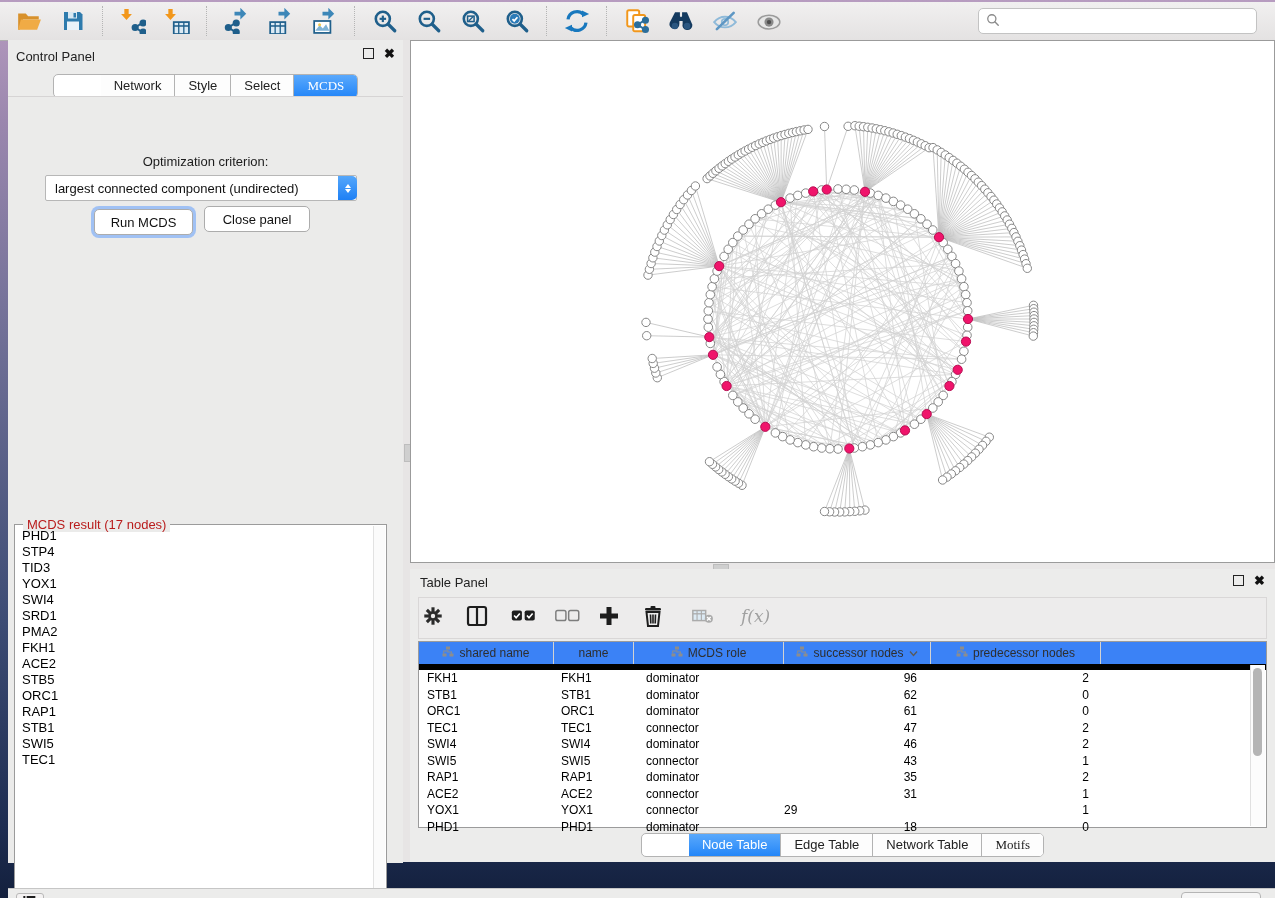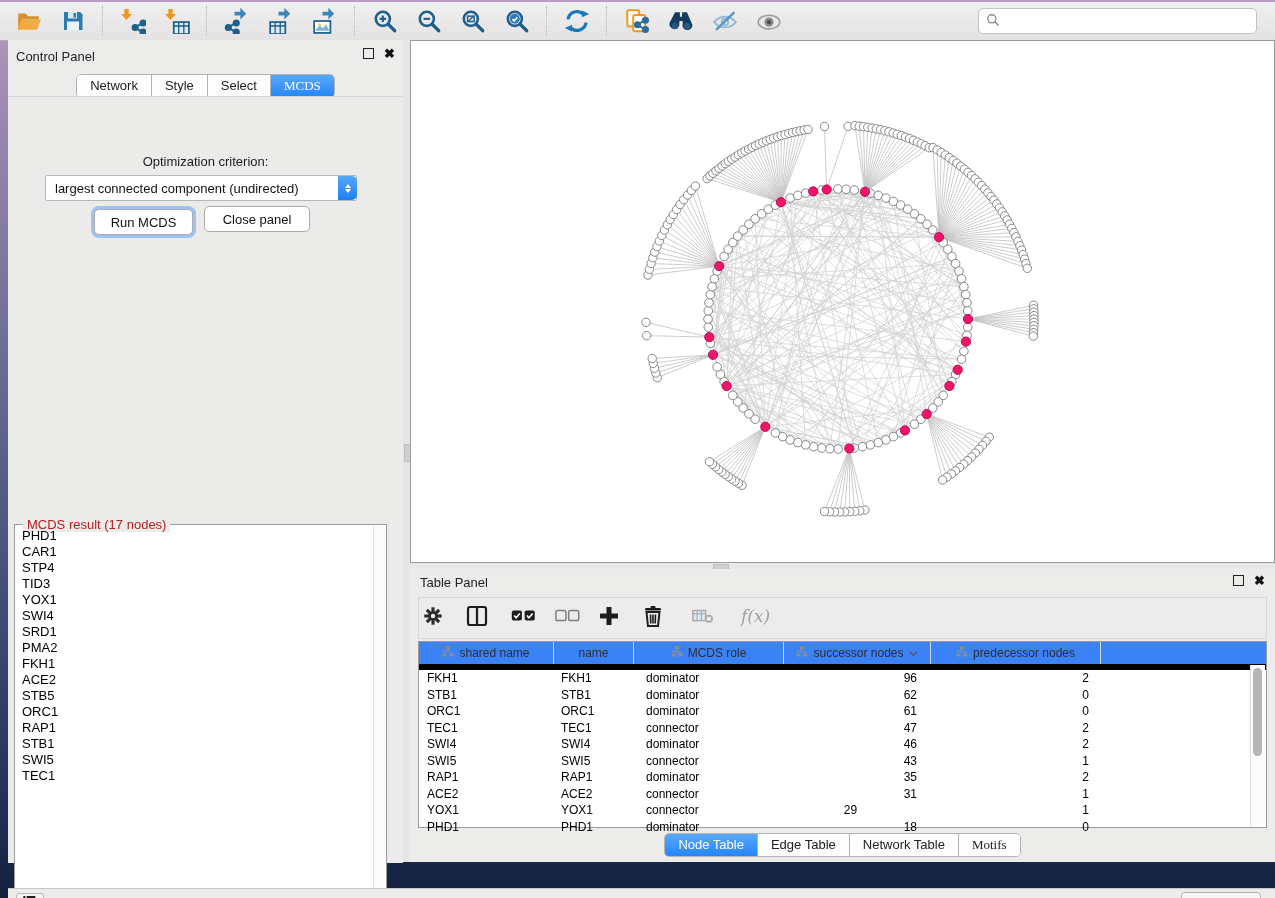--- a/index.html
+++ b/index.html
@@ -21,21 +21,21 @@
   #search-input{width:270px;height:24px;background:#fff;border:1px solid #c3c3c3;border-radius:5px;
     display:flex;align-items:center;padding-left:7px;gap:5px;color:#8a8a8a;font-size:12px;}
   
   #control-panel{left:8px;top:40px;width:395px;height:822px;background:#ececeb;border-right:1px solid #c9c7c7;}
   #cp-titlebar{position:relative;height:32px;}
   #cp-title{position:absolute;left:8px;top:9px;font-size:13px;color:#222;}
   .panel-icons{position:absolute;right:8px;top:8px;display:flex;gap:10px;align-items:center;}
   .float-ico{width:9px;height:9px;border:1.5px solid #222;display:inline-block;}
   .close-ico{font-size:13px;font-weight:bold;color:#111;line-height:10px;}
   #cp-tabs{display:flex;justify-content:center;margin-top:2px;}
-  .seg{display:flex;border:1px solid #b3b3b3;border-radius:5px;overflow:hidden;background:#fff;}
+  .seg{display:flex;border:1px solid #b3b3b3;border-radius:5px;overflow:hidden;background:#fff;padding-left:47px;}
   .seg .seg-item{padding:3px 13px;font-size:13px;color:#222;border-right:1px solid #b3b3b3;background:#fdfdfd;white-space:nowrap;}
   .seg .seg-item:last-child{border-right:none;font-family:Liberation Serif, serif;}
   .seg .seg-item.active{background:linear-gradient(#5aa9fc,#2486f8);color:#fff;}
   #cp-inner{position:absolute;left:0;top:56px;width:395px;height:766px;background:#ebebea;border-top:1px solid #d6d4d4;}
   #opt-label{position:absolute;left:0;top:57px;width:100%;text-align:center;font-size:13px;color:#1c1c1c;}
   #criterion-select{position:absolute;left:37px;top:78px;width:310px;height:24px;background:#fff;border:1px solid #b7b7b7;
     border-radius:2px;display:flex;align-items:center;}
   #criterion-select .val{flex:1;font-size:13px;color:#111;padding-left:9px;white-space:nowrap;}
   #criterion-select .stepper{width:19px;height:24px;margin-right:-1px;border-radius:0 5px 5px 0;
     background:linear-gradient(#55a7fb,#1e80f5);display:flex;flex-direction:column;align-items:center;justify-content:center;gap:1px;}
@@ -320,21 +320,20 @@
         <span class="chev up"></span>
           <span class="chev down"></span>
       </span>
     </div>
     <div id="run-btn" class="pushbtn">Run MCDS</div>
     <div id="close-panel-btn" class="pushbtn">Close panel</div>
     <div id="mcds-group">
       <span id="mcds-legend">MCDS result (17 nodes)</span>
       <div id="mcds-list">
           <div class="itm">PHD1</div>
-          <div class="itm">CAR1</div>
           <div class="itm">STP4</div>
           <div class="itm">TID3</div>
           <div class="itm">YOX1</div>
           <div class="itm">SWI4</div>
           <div class="itm">SRD1</div>
           <div class="itm">PMA2</div>
           <div class="itm">FKH1</div>
           <div class="itm">ACE2</div>
           <div class="itm">STB5</div>
           <div class="itm">ORC1</div>
@@ -1206,21 +1205,21 @@
           <div class="tcell" style="flex: 0 0 135px; width: 135px; text-align: left; padding-left: 8px;">ACE2</div>
           <div class="tcell" style="flex: 0 0 80px; width: 80px; text-align: left; padding-left: 7px;">ACE2</div>
           <div class="tcell" style="flex: 0 0 150px; width: 150px; text-align: left; padding-left: 12px;">connector</div>
           <div class="tcell" style="flex: 0 0 147px; width: 147px; text-align: right; padding-right: 14px;">31</div>
           <div class="tcell" style="flex: 0 0 170px; width: 170px; text-align: right; padding-right: 12px;">1</div>
         </div>
         <div class="trow">
           <div class="tcell" style="flex: 0 0 135px; width: 135px; text-align: left; padding-left: 8px;">YOX1</div>
           <div class="tcell" style="flex: 0 0 80px; width: 80px; text-align: left; padding-left: 7px;">YOX1</div>
           <div class="tcell" style="flex: 0 0 150px; width: 150px; text-align: left; padding-left: 12px;">connector</div>
-          <div class="tcell" style="flex: 0 0 147px; width: 147px; text-align: center; padding-right: 14px;">29</div>
+          <div class="tcell" style="flex: 0 0 147px; width: 147px; text-align: left; padding-right: 14px;">29</div>
           <div class="tcell" style="flex: 0 0 170px; width: 170px; text-align: right; padding-right: 12px;">1</div>
         </div>
         <div class="trow">
           <div class="tcell" style="flex: 0 0 135px; width: 135px; text-align: left; padding-left: 8px;">PHD1</div>
           <div class="tcell" style="flex: 0 0 80px; width: 80px; text-align: left; padding-left: 7px;">PHD1</div>
           <div class="tcell" style="flex: 0 0 150px; width: 150px; text-align: left; padding-left: 12px;">dominator</div>
           <div class="tcell" style="flex: 0 0 147px; width: 147px; text-align: right; padding-right: 14px;">18</div>
           <div class="tcell" style="flex: 0 0 170px; width: 170px; text-align: right; padding-right: 12px;">0</div>
         </div>
       </div>

